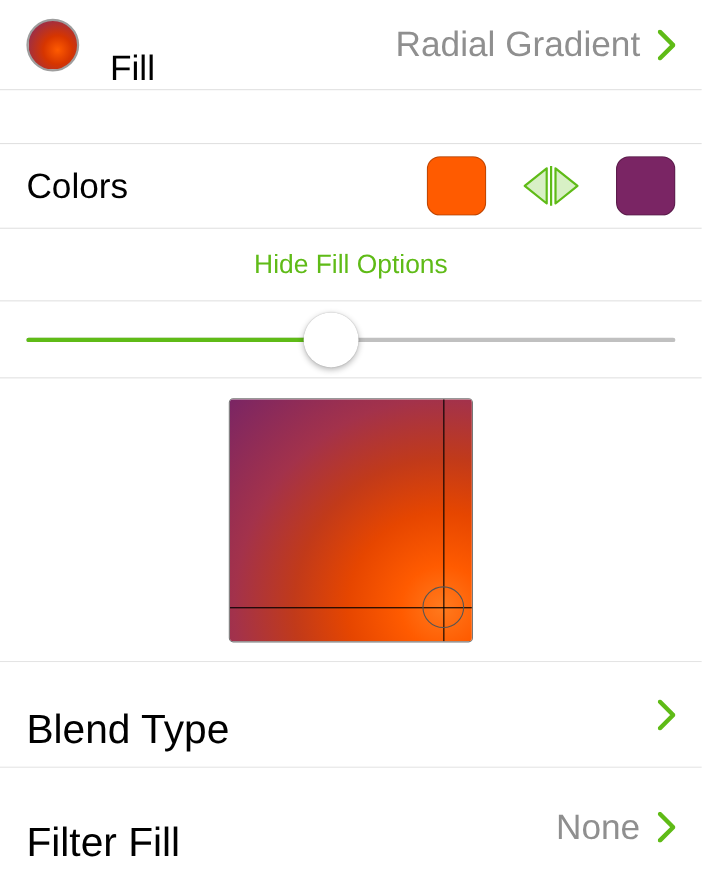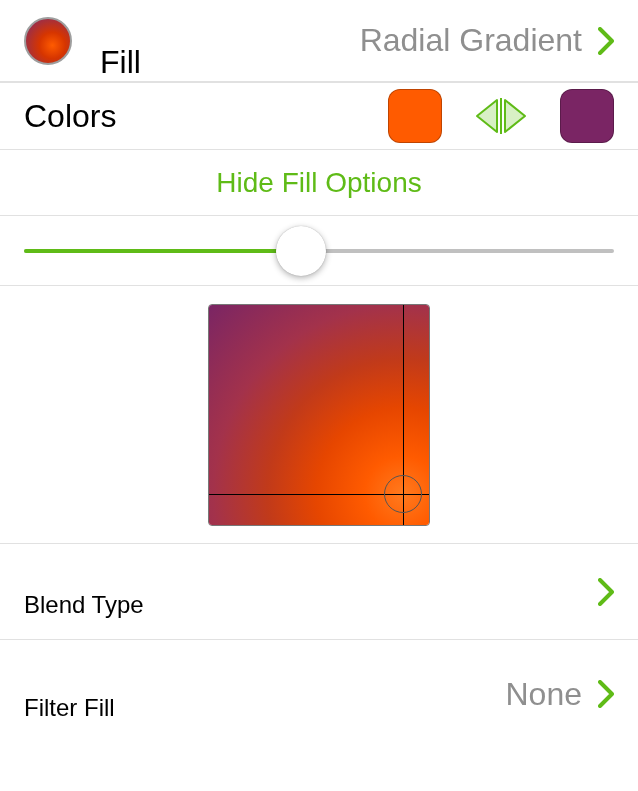--- a/index.html
+++ b/index.html
@@ -26,41 +26,41 @@
     margin-right: 28px;
   }
   .fill-label { flex: 0 0 auto; font-size: 32px; margin-top: 44px; }
   .spacer { flex: 1; }
   .value-text { color: #8f8f8f; font-size: 32px; margin-right: 16px; text-align: center; }
   .chevron-right {
     width: 16px; height: 28px;
   }
   .chevron-right svg { display: block; }
 
-  .colors-row { height: 68px; border-top: 1px solid #e1e1e1; }
+  .colors-row { height: 78px; border-top: 1px solid #e1e1e1; margin-top: 48px; }
   .colors-label { font-size: 32px; }
   .color-swatch {
     width: 54px; height: 54px; border-radius: 12px;
     border: 1.5px solid rgba(0,0,0,0.25);
   }
   .swatch-start { background: #ff5b00; }
   .swatch-end { background: #7a2564; }
   .swap-ctrl {
     width: 62px; height: 46px;
     display: flex; align-items: center; justify-content: center;
     margin: 0 28px;
   }
   .swap-ctrl svg { display: block; }
 
   .hide-row {
     height: 66px;
     display: flex; align-items: center; justify-content: center;
     border-bottom: 1px solid #e1e1e1;
     color: #5fbb17;
-    font-size: 28px;
+    font-size: 24px;
   }
 
   .slider-row {
     height: 70px;
     display: flex; align-items: center;
     padding: 0 24px;
     border-bottom: 1px solid #e1e1e1;
   }
   .slider {
     position: relative; width: 100%; height: 50px;
@@ -107,21 +107,21 @@
   .center-ring {
     position: absolute;
     width: 38px; height: 38px; border-radius: 50%;
     border: 1.5px solid #555;
     left: 88%; top: 86%;
     transform: translate(-50%, -50%);
   }
 
   .prop-row { height: 96px; }
   .prop-row.last { height: 108px; border-bottom: none; }
-  .prop-label { font-size: 24px; margin-top: 27px; }
+  .prop-label { font-size: 37px; margin-top: 27px; }
 </style>
 </head>
 <body>
 
 <div class="row fill-row">
   <div class="fill-swatch"></div>
   <div class="fill-label">Fill</div>
   <div class="spacer"></div>
   <div class="value-text">Radial Gradient</div>
   <span class="chevron-right">

